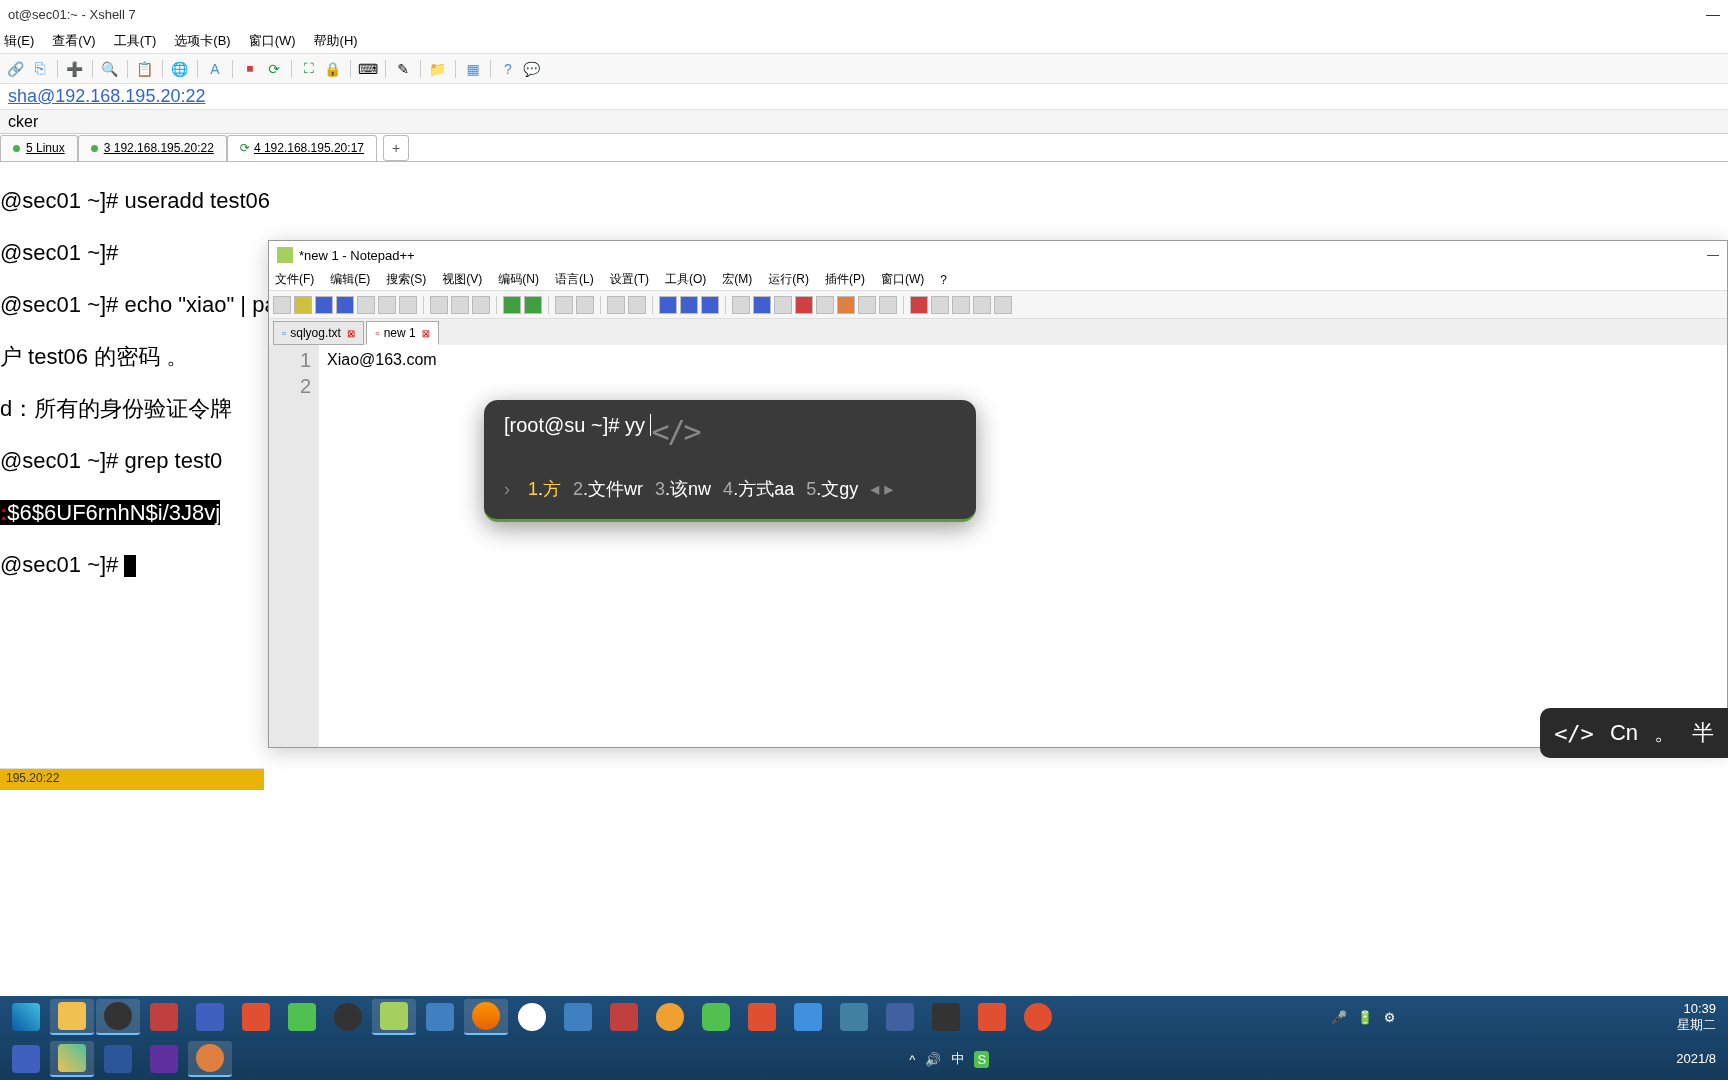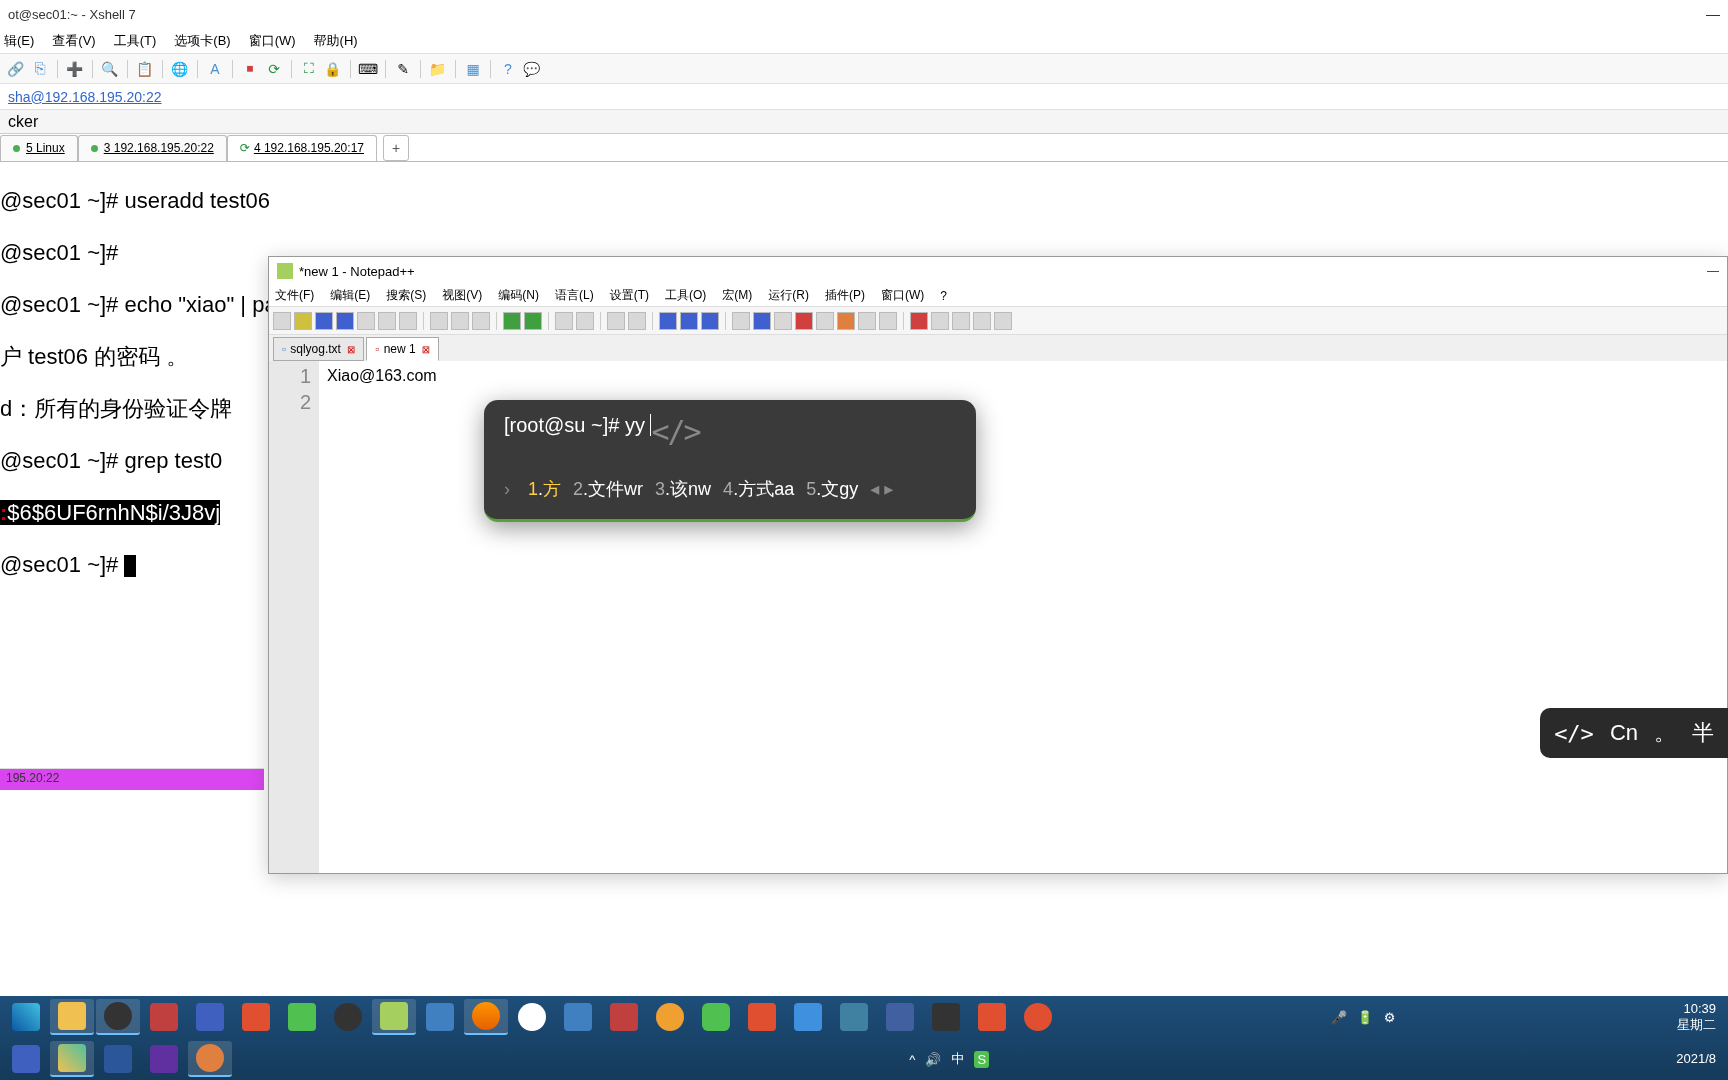--- a/index.html
+++ b/index.html
@@ -6,37 +6,37 @@
 body { width: 1728px; height: 1080px; background: #fff; position: relative; overflow: hidden; font-size: 14px; }
 
 
 .xshell-titlebar { height: 28px; background: #fff; display: flex; align-items: center; padding: 0 8px; font-size: 13px; color: #333; justify-content: space-between; }
 .xshell-title-right { display: flex; gap: 20px; font-size: 14px; color: #333; }
 .xshell-menubar { height: 26px; background: #fff; display: flex; align-items: center; padding: 0 4px; font-size: 13px; gap: 18px; border-bottom: 1px solid #e0e0e0; }
 .xshell-menubar span { cursor: default; }
 .xshell-toolbar { height: 30px; background: #f8f8f8; display: flex; align-items: center; padding: 0 6px; gap: 4px; border-bottom: 1px solid #e0e0e0; }
 .tool-icon { width: 20px; height: 20px; display: flex; align-items: center; justify-content: center; font-size: 14px; }
 .tool-sep { width: 1px; height: 18px; background: #ccc; margin: 0 3px; }
-.xshell-addressbar { height: 26px; background: #fff; display: flex; align-items: center; padding: 0 8px; font-size: 14px; color: #339; border-bottom: 1px solid #e0e0e0; }
+.xshell-addressbar { height: 26px; background: #fff; display: flex; align-items: center; padding: 0 8px; font-size: 18px; color: #339; border-bottom: 1px solid #e0e0e0; }
 .xshell-addressbar a { color: #3366cc; text-decoration: underline; }
 .xshell-dock { height: 24px; background: #f5f5f5; display: flex; align-items: center; padding: 0 8px; font-size: 16px; border-bottom: 1px solid #ccc; }
 .xshell-tabbar { height: 28px; background: #fff; display: flex; align-items: center; border-bottom: 1px solid #bbb; }
 .xtab { height: 26px; display: flex; align-items: center; padding: 0 12px; border: 1px solid #bbb; border-bottom: none; margin-right: 0; background: #fafafa; font-size: 12px; border-radius: 3px 3px 0 0; }
 .xtab.active { background: #fff; }
 .dot-green { width: 7px; height: 7px; background: #4caf50; border-radius: 50%; margin-right: 6px; }
 .tab-add { width: 26px; height: 26px; display: flex; align-items: center; justify-content: center; border: 1px solid #bbb; margin-left: 6px; font-size: 14px; color: #555; border-radius: 3px; }
 
 .terminal { background: #fff; color: #000; font-family: "Consolas", monospace; font-size: 22px; line-height: 26px; padding: 0; white-space: pre; }
 .terminal .line { display: block; }
 .terminal .hl { background: #000; color: #fff; }
 .terminal .red { color: #d00000; font-weight: bold; background: #000; }
 .terminal .cursor { display: inline-block; width: 12px; height: 22px; background: #000; vertical-align: text-bottom; }
 
 
-.npp { position: absolute; left: 268px; top: 256px; width: 1460px; height: 618px; background: #fde047; border: 1px solid #999; box-shadow: 0 4px 20px rgba(0,0,0,0.2); }
+.npp { position: absolute; left: 268px; top: 240px; width: 1460px; height: 508px; background: #fde047; border: 1px solid #999; box-shadow: 0 4px 20px rgba(0,0,0,0.2); }
 .npp-titlebar { height: 28px; background: #fff; display: flex; align-items: center; padding: 0 8px; font-size: 13px; justify-content: space-between; }
 .npp-title-left { display: flex; align-items: center; gap: 6px; }
 .npp-icon { width: 16px; height: 16px; background: #a5d060; display: inline-block; }
 .npp-controls { display: flex; gap: 16px; font-size: 12px; color: #333; }
 .npp-menubar { height: 22px; background: #fff; display: flex; align-items: center; padding: 0 6px; gap: 16px; font-size: 12px; border-bottom: 1px solid #ddd; }
 .npp-toolbar { height: 28px; background: #f6f6f6; display: flex; align-items: center; padding: 0 4px; gap: 3px; border-bottom: 1px solid #ddd; }
 .npp-tool { width: 18px; height: 18px; background: #d8d8d8; border: 1px solid #bbb; }
 .npp-tool.red { background: #d04040; }
 .npp-tool.green { background: #40a040; }
 .npp-tool.blue { background: #4060d0; }
@@ -57,21 +57,21 @@
 .ime-code { color: #888; font-size: 30px; font-family: monospace; letter-spacing: -2px; }
 .ime-cands { font-size: 18px; display: flex; align-items: center; gap: 12px; }
 .ime-cands .num { color: #aaa; }
 .ime-cands .sel { color: #ffd040; }
 .ime-arrow { color: #888; margin-right: 6px; }
 
 
 .ime-status { position: absolute; right: 0; top: 708px; height: 50px; background: #2a2a2a; border-radius: 10px 0 0 10px; display: flex; align-items: center; padding: 0 14px; gap: 16px; color: #fff; font-size: 22px; }
 
 
-.status-bottom { position: absolute; left: 0; top: 768px; height: 22px; width: 264px; background: #d946ef; font-size: 12px; padding: 2px 6px; color: #333; border-top: 1px solid #ddd; }
+.status-bottom { position: absolute; left: 0; top: 768px; height: 22px; width: 264px; background: #eab308; font-size: 12px; padding: 2px 6px; color: #333; border-top: 1px solid #ddd; }
 
 
 .taskbar { position: absolute; left: 0; bottom: 0; width: 1728px; height: 84px; background: linear-gradient(#1e4e7a, #153a5a); display: flex; flex-direction: column; }
 .taskbar-row { height: 42px; display: flex; align-items: center; padding: 0 4px; gap: 2px; }
 .task-icon { width: 44px; height: 36px; display: flex; align-items: center; justify-content: center; border-radius: 3px; }
 .task-icon.active { background: rgba(255,255,255,0.15); border-bottom: 2px solid #6cc0ff; }
 .task-icon .glyph { width: 28px; height: 28px; border-radius: 4px; }
 .clock { margin-left: auto; color: #fff; font-size: 13px; text-align: right; padding-right: 8px; line-height: 16px; }
 .tray { display: flex; gap: 10px; color: #fff; font-size: 13px; align-items: center; margin-left: auto; padding-right: 10px; }
 </style>

